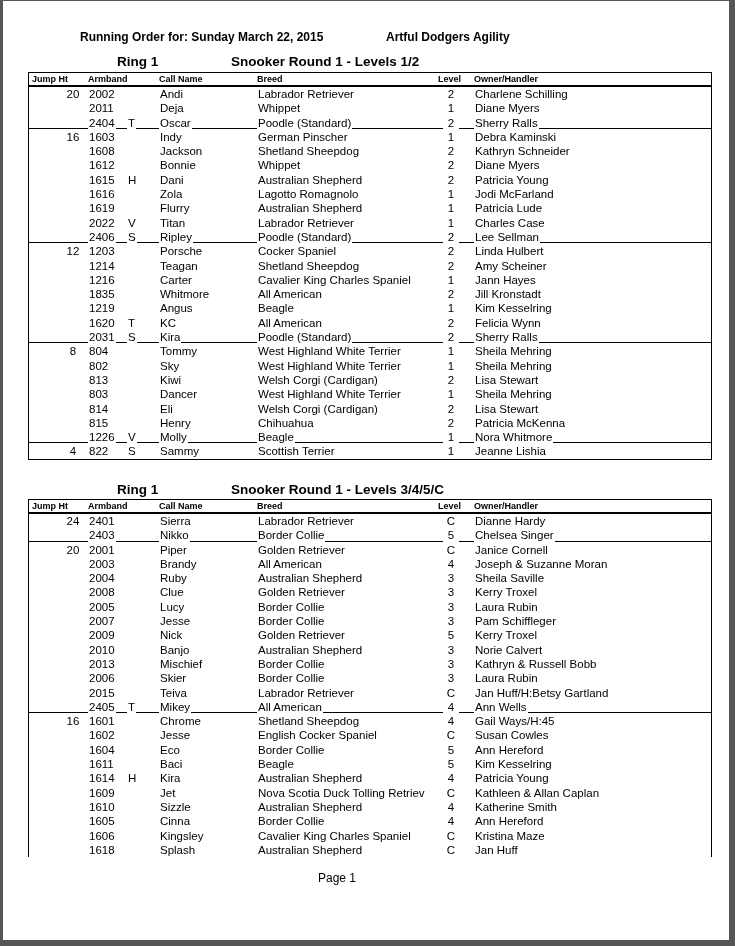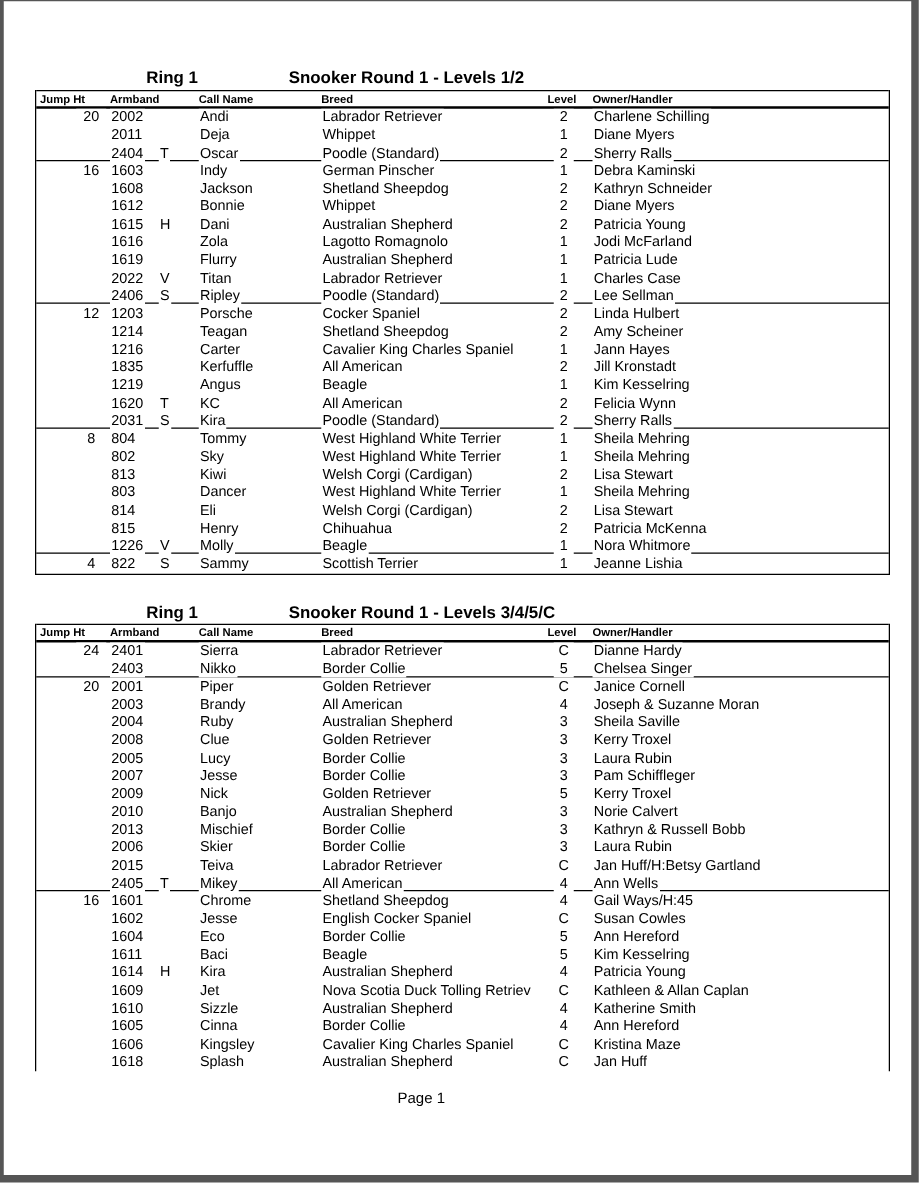--- a/index.html
+++ b/index.html
@@ -26,20 +26,24 @@
   .c-owner { left:445px; }
   .h-jump { left:3px; } .h-arm { left:59px; } .h-call { left:130px; } .h-breed { left:228px; } .h-level { left:409px; } .h-owner { left:445px; }
   .tbl.t1 { top:71px; border-bottom:1px solid #000; }
   .tbl.t2 { top:498px; }
   .footer { position:absolute; left:315px; top:870px; font-size:12px; }
 </style>
 </head>
 <body>
 
 <div class="page">
+  <div class="doc-title">
+    <span>Running Order for:  Sunday March 22, 2015</span>
+    <span class="club">Artful Dodgers Agility</span>
+  </div>
 
   <div class="sec-title" style="left:114px; top:53px;">
     <span class="ring">Ring 1</span>
     <span class="round">Snooker  Round 1 - Levels 1/2</span>
   </div>
   <div class="tbl t1" id="tbl0">
     <div class="thead">
       <span class="h-jump">Jump Ht</span>
       <span class="h-arm">Armband</span>
       <span class="h-call">Call Name</span>
@@ -173,21 +177,21 @@
           <span class="c c-flag" style="background: transparent;"></span>
           <span class="c c-call">Carter</span>
           <span class="c c-breed">Cavalier King Charles Spaniel</span>
           <span class="c c-level">1</span>
           <span class="c c-owner">Jann Hayes</span>
         </div>
         <div class="row">
           <span class="c c-jump" style="background: transparent;"></span>
           <span class="c c-arm">1835</span>
           <span class="c c-flag" style="background: transparent;"></span>
-          <span class="c c-call">Kerfuffle</span>
+          <span class="c c-call">Whitmore</span>
           <span class="c c-breed">All American</span>
           <span class="c c-level">2</span>
           <span class="c c-owner">Jill Kronstadt</span>
         </div>
         <div class="row">
           <span class="c c-jump" style="background: transparent;"></span>
           <span class="c c-arm">1219</span>
           <span class="c c-flag" style="background: transparent;"></span>
           <span class="c c-call">Angus</span>
           <span class="c c-breed">Beagle</span>

